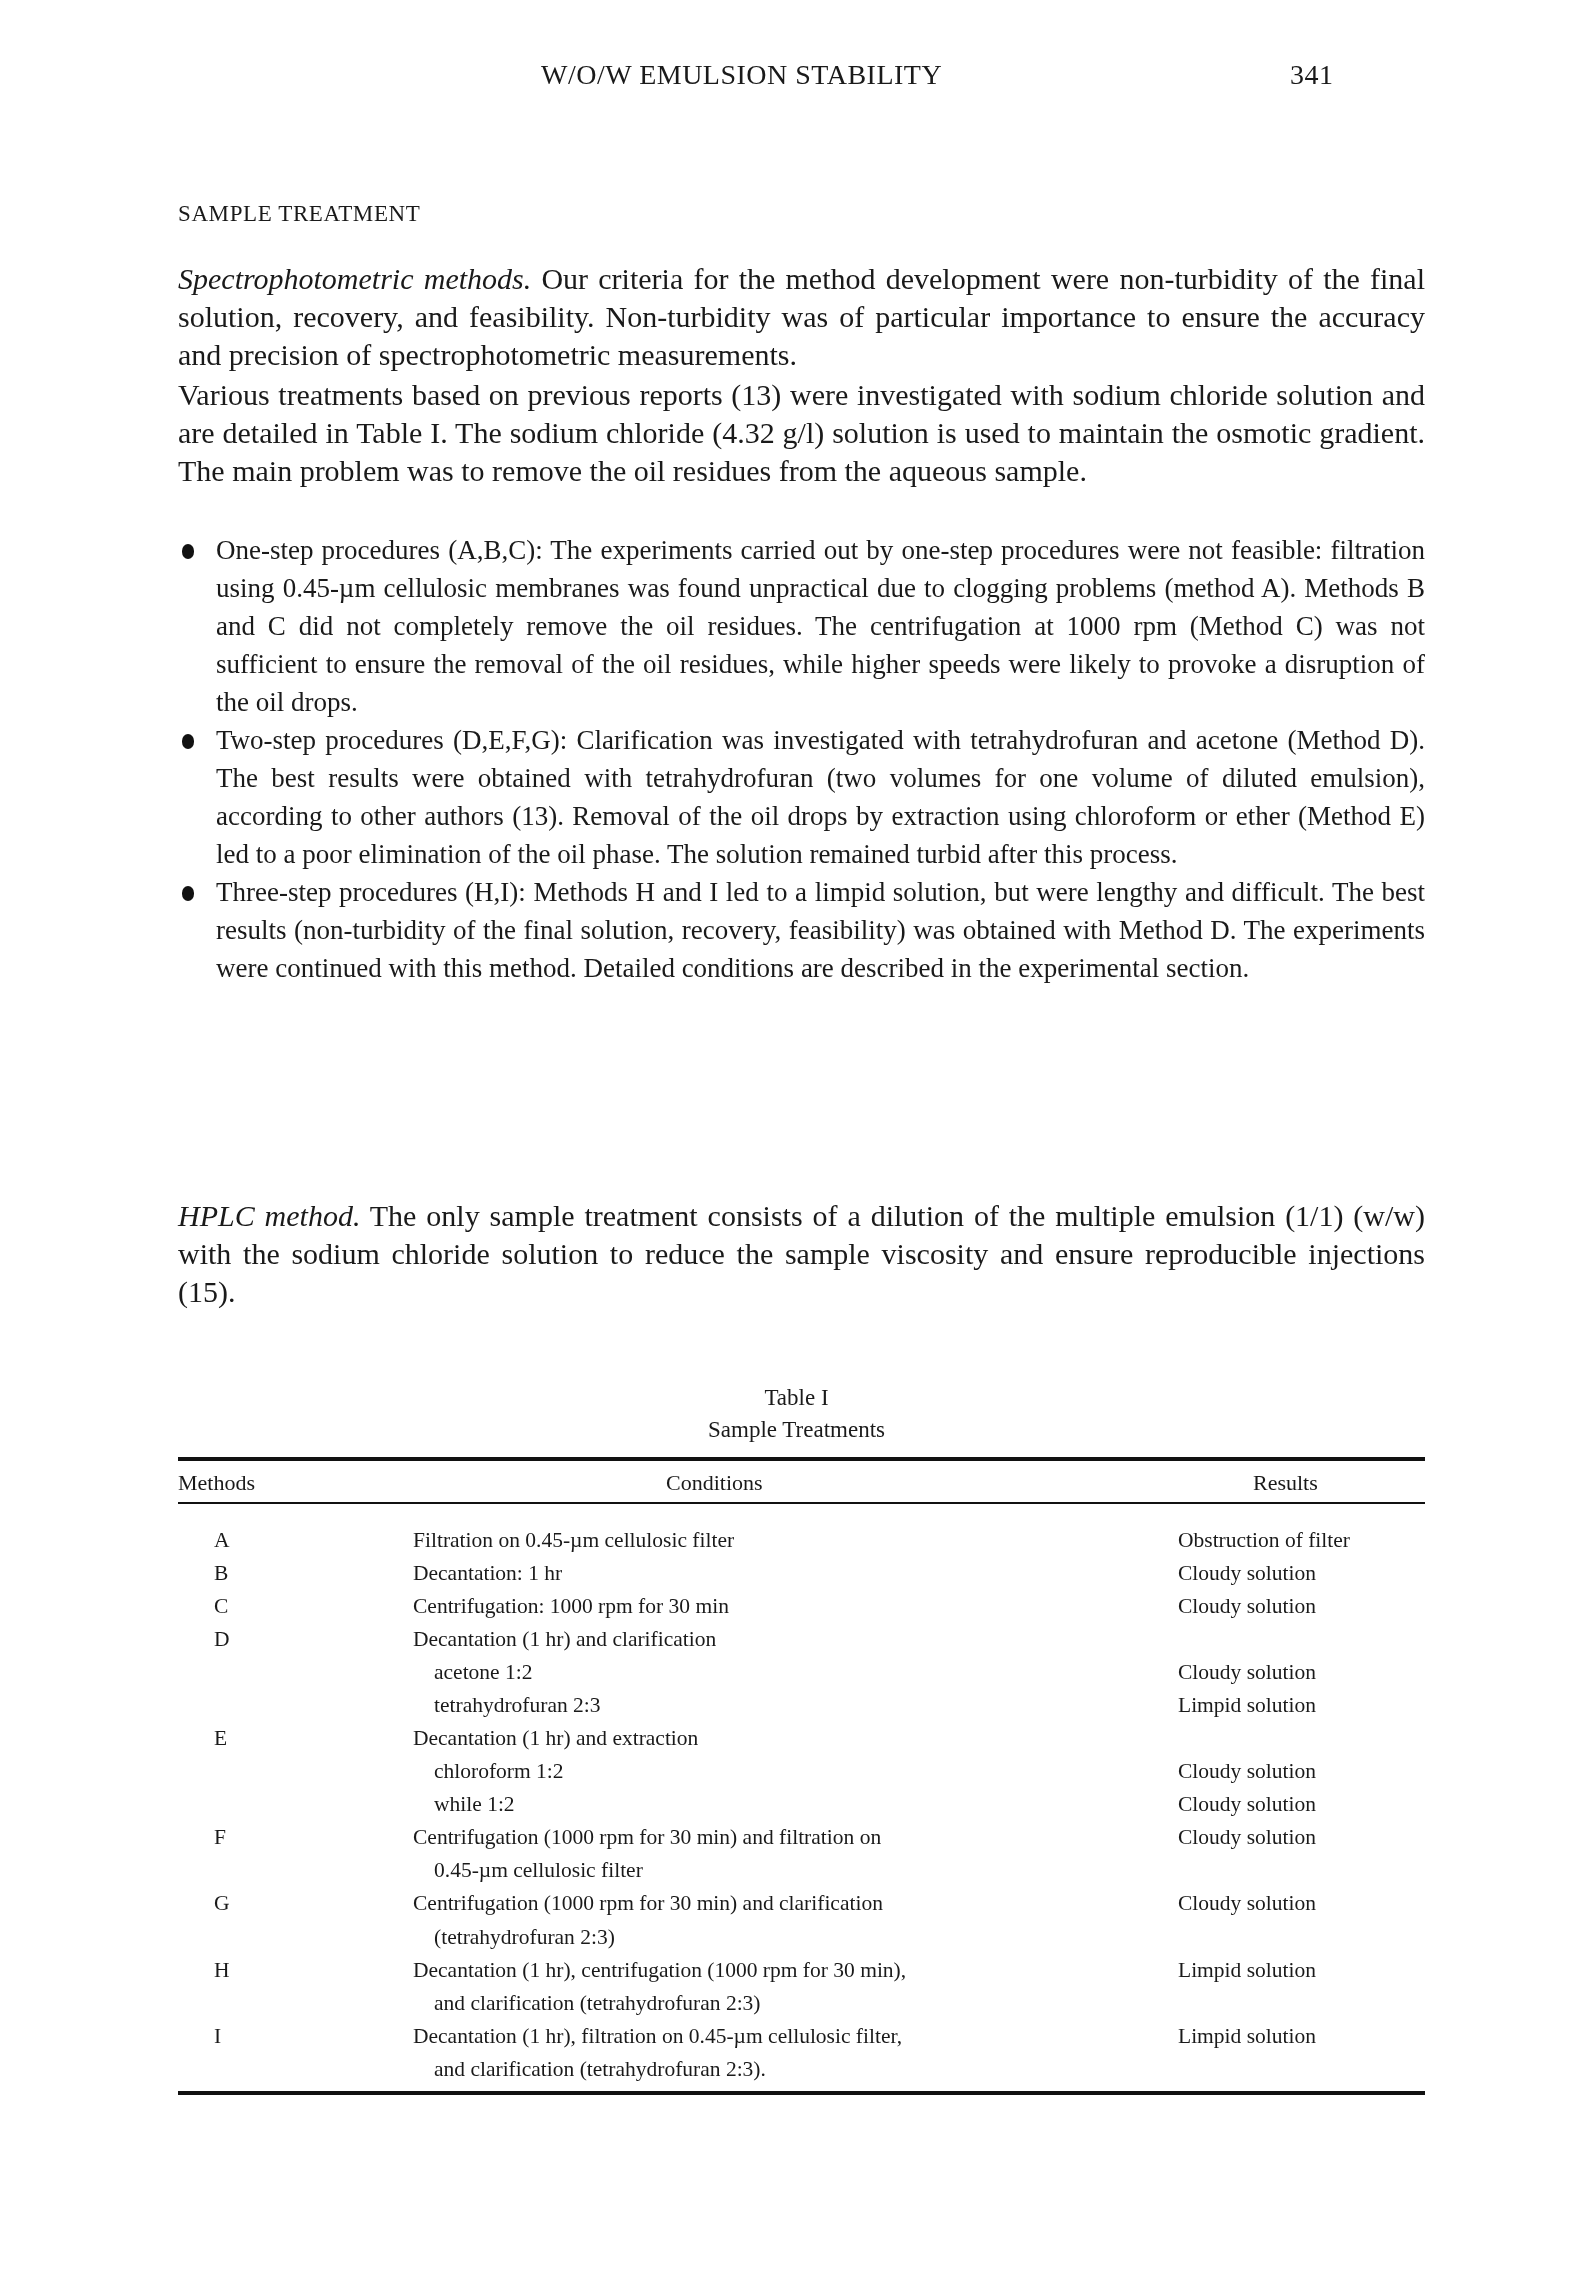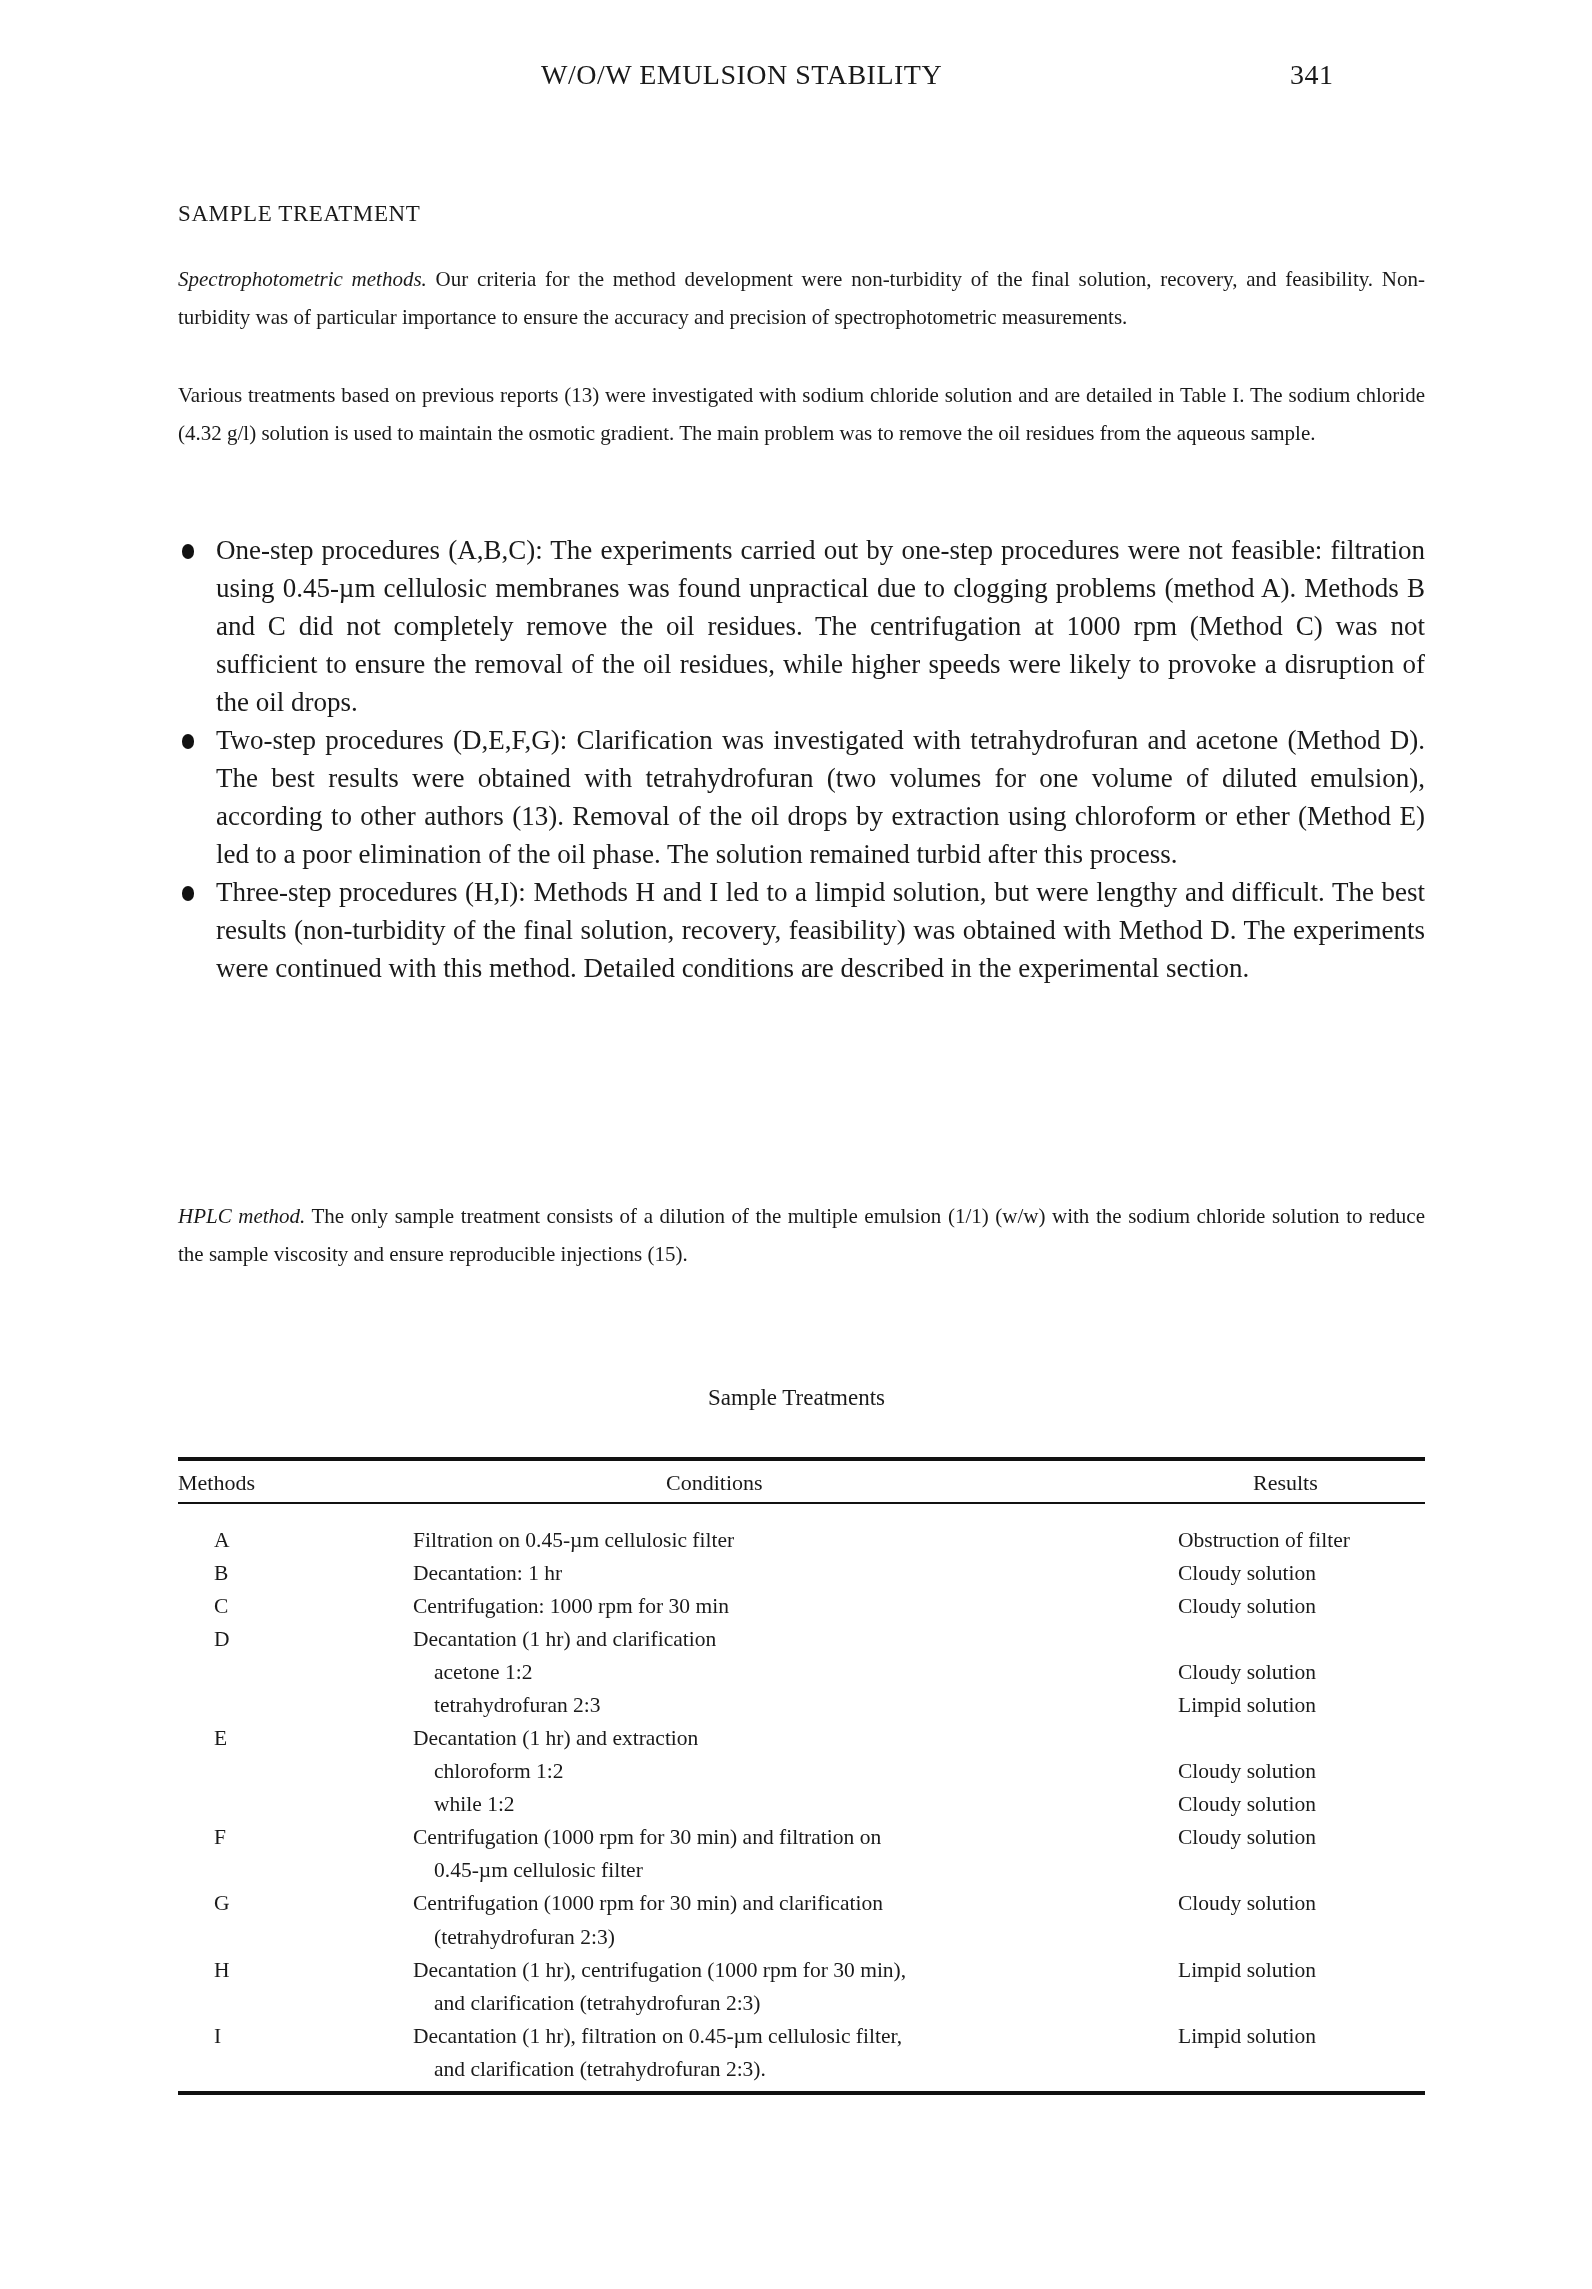--- a/index.html
+++ b/index.html
@@ -3,21 +3,21 @@
 <meta charset="utf-8">
 <style>
   html, body { margin:0; padding:0; background:#ffffff; }
   body { width:1593px; height:2289px; position:relative; overflow:hidden;
          font-family:"Liberation Serif","DejaVu Serif",serif; color:#1a1a1a; }
   .abs { position:absolute; }
   .running-head { top:59px; left:0; width:1593px; font-size:28px; letter-spacing:0.5px; }
   .running-title { position:absolute; left:541px; top:0; white-space:nowrap; }
   .page-num { position:absolute; left:1290px; top:0; }
   .section-head { top:201px; left:178px; font-size:23px; letter-spacing:0.6px; }
-  .body-text { left:178px; width:1247px; font-size:21px; line-height:38px; text-align:justify; }
+  .body-text { left:178px; width:1247px; font-size:30px; line-height:38px; text-align:justify; }
   .body-text p { margin:0; }
   .body-text em { font-style:italic; }
   .para1 { top:260px; }
   .para2 { top:376px; }
   .bullets { left:178px; width:1247px; font-size:27px; line-height:38px; }
   .bullet { position:relative; padding-left:38px; text-align:justify; }
   .bullet-dot { position:absolute; left:3.8px; top:13.4px; width:12.4px; height:14.3px; border-radius:50%; background:#111; }
   .bul1 { top:531px; }
   .para-hplc { top:1197px; }
   .table-title { top:1382px; left:0; width:1593px; text-align:center; font-size:23px; line-height:32px; }
@@ -66,20 +66,21 @@
     <span class="bullet-dot"></span>
     <span>Three-step procedures (H,I): Methods H and I led to a limpid solution, but were lengthy and difficult. The best results (non-turbidity of the final solution, recovery, feasibility) was obtained with Method D. The experiments were continued with this method. Detailed conditions are described in the experimental section.</span>
   </div>
 </div>
 
 <div class="abs body-text para-hplc">
   <p><em>HPLC method.</em><span> The only sample treatment consists of a dilution of the multiple emulsion (1/1) (w/w) with the sodium chloride solution to reduce the sample viscosity and ensure reproducible injections (15).</span></p>
 </div>
 
 <div class="abs table-title">
+  <div>Table I</div>
   <div>Sample Treatments</div>
 </div>
 
 <div class="abs rule rule-top"></div>
 <div class="abs th th-methods">Methods</div>
 <div class="abs th th-conditions">Conditions</div>
 <div class="abs th th-results">Results</div>
 <div class="abs rule rule-head"></div>
 
 <div id="table-body">

